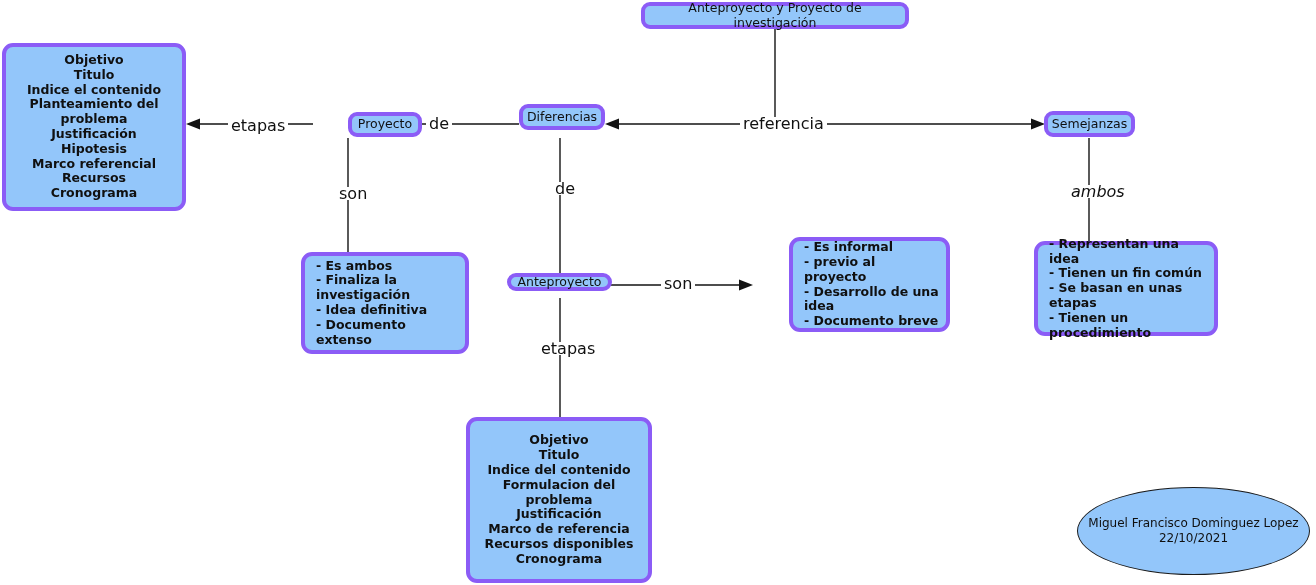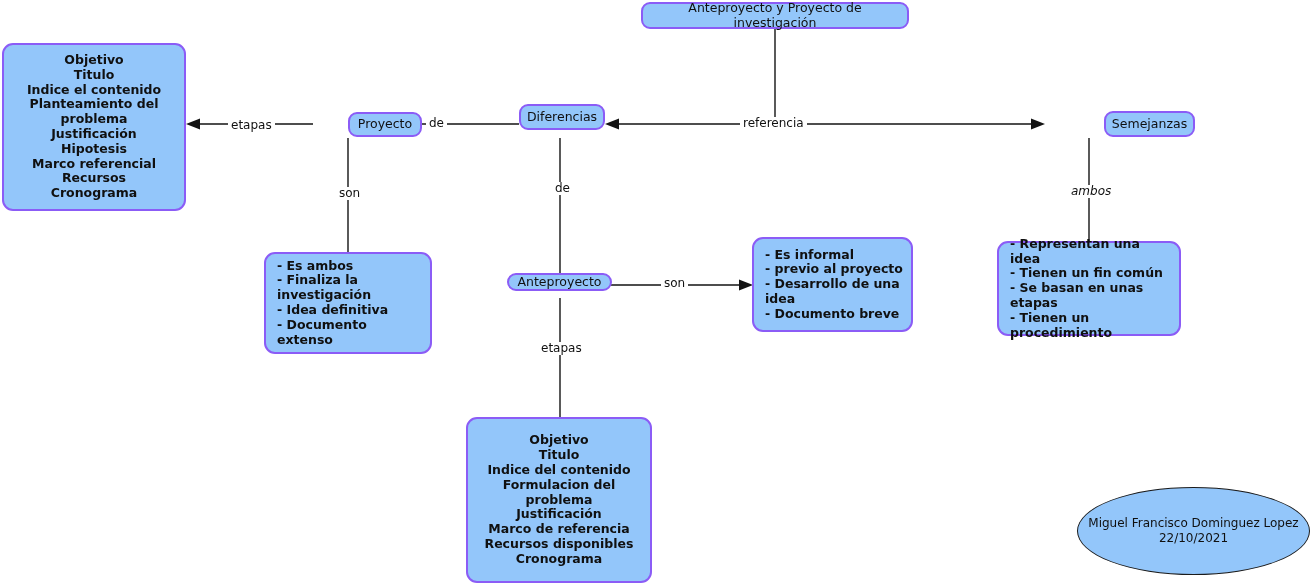--- a/index.html
+++ b/index.html
@@ -17,36 +17,37 @@
   #canvas {
     position: absolute;
     left: 0; top: 0;
     width: 1316px;
     height: 585px;
   }
   .node {
     position: absolute;
     box-sizing: border-box;
     background: #93c6fa;
-    border: 2px solid #8b5cf6;
+    border: 4px solid #8b5cf6;
     border-radius: 9px;
     color: #101010;
     font-size: 12.5px;
     line-height: 14.8px;
     display: flex;
     align-items: center;
     justify-content: center;
     text-align: center;
     white-space: pre-line;
     padding: 0 6px;
   }
   .node.left-align {
     justify-content: flex-start;
     text-align: left;
     padding-left: 11px;
+    margin-left: 37px;
   }
   .node.big {
     border-radius: 11px;
     font-weight: bold;
   }
   .ellipse {
     position: absolute;
     box-sizing: border-box;
     background: #93c6fa;
     border: 1px solid #1b1b1b;
@@ -56,21 +57,21 @@
     line-height: 15px;
     display: flex;
     align-items: center;
     justify-content: center;
     text-align: center;
     white-space: pre-line;
   }
   .edge-label {
     position: absolute;
     color: #101010;
-    font-size: 12px;
+    font-size: 16px;
     line-height: 13px;
     background: #ffffff;
     padding: 0 3px;
     white-space: nowrap;
     text-align: center;
   }
   svg line, svg polyline, svg path {
     stroke: #131313;
     stroke-width: 1.4px;
     fill: none;
@@ -122,21 +123,21 @@
 <div class="edge-label" style="left:661px; top:277px;">son</div>
 
 <div class="edge-label" style="left:538px; top:342px;">etapas</div>
 
 <div class="edge-label" style="left:1068px; top:185px;font-style:italic;">ambos</div>
 
 <div class="node" style="left:641px; top:2px; width:268px; height:27px;">Anteproyecto y Proyecto de investigación</div>
 
 <div class="node" style="left:519px; top:104px; width:86px; height:26px;">Diferencias</div>
 
-<div class="node" style="left:1104px; top:111px; width:91px; height:26px;">Semejanzas</div>
+<div class="node" style="left:1044px; top:111px; width:91px; height:26px;">Semejanzas</div>
 
 <div class="node" style="left:312px; top:112px; width:74px; height:25px;margin-left:36px;">Proyecto</div>
 
 <div class="node" style="left:507px; top:273px; width:105px; height:18px;">Anteproyecto</div>
 
 <div class="node big" style="left:2px; top:43px; width:184px; height:168px;">Objetivo
 Titulo
 Indice el contenido
 Planteamiento del problema
 Justificación

